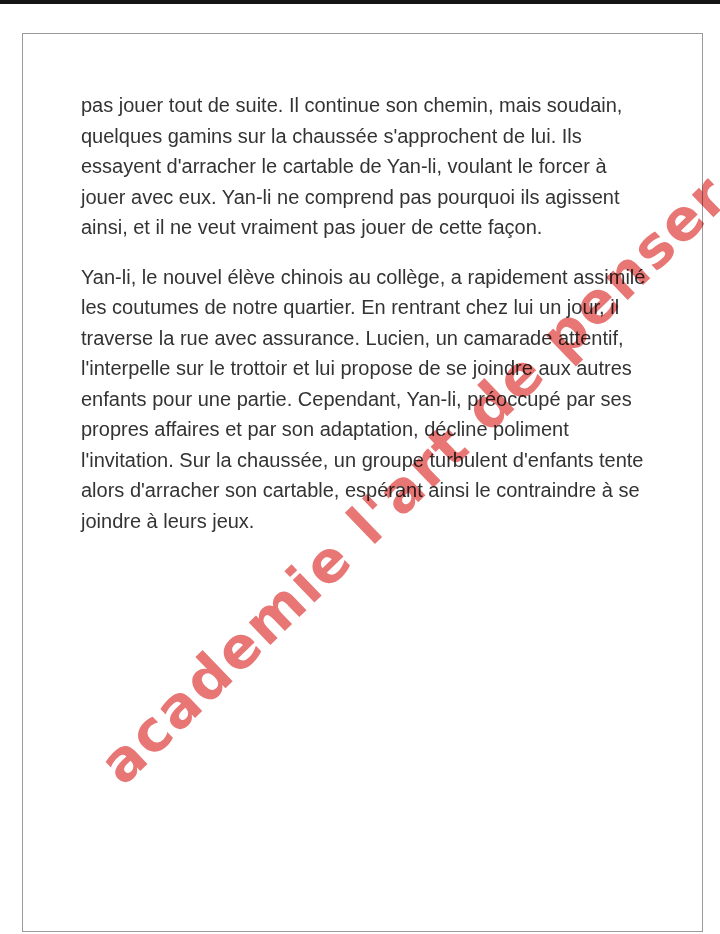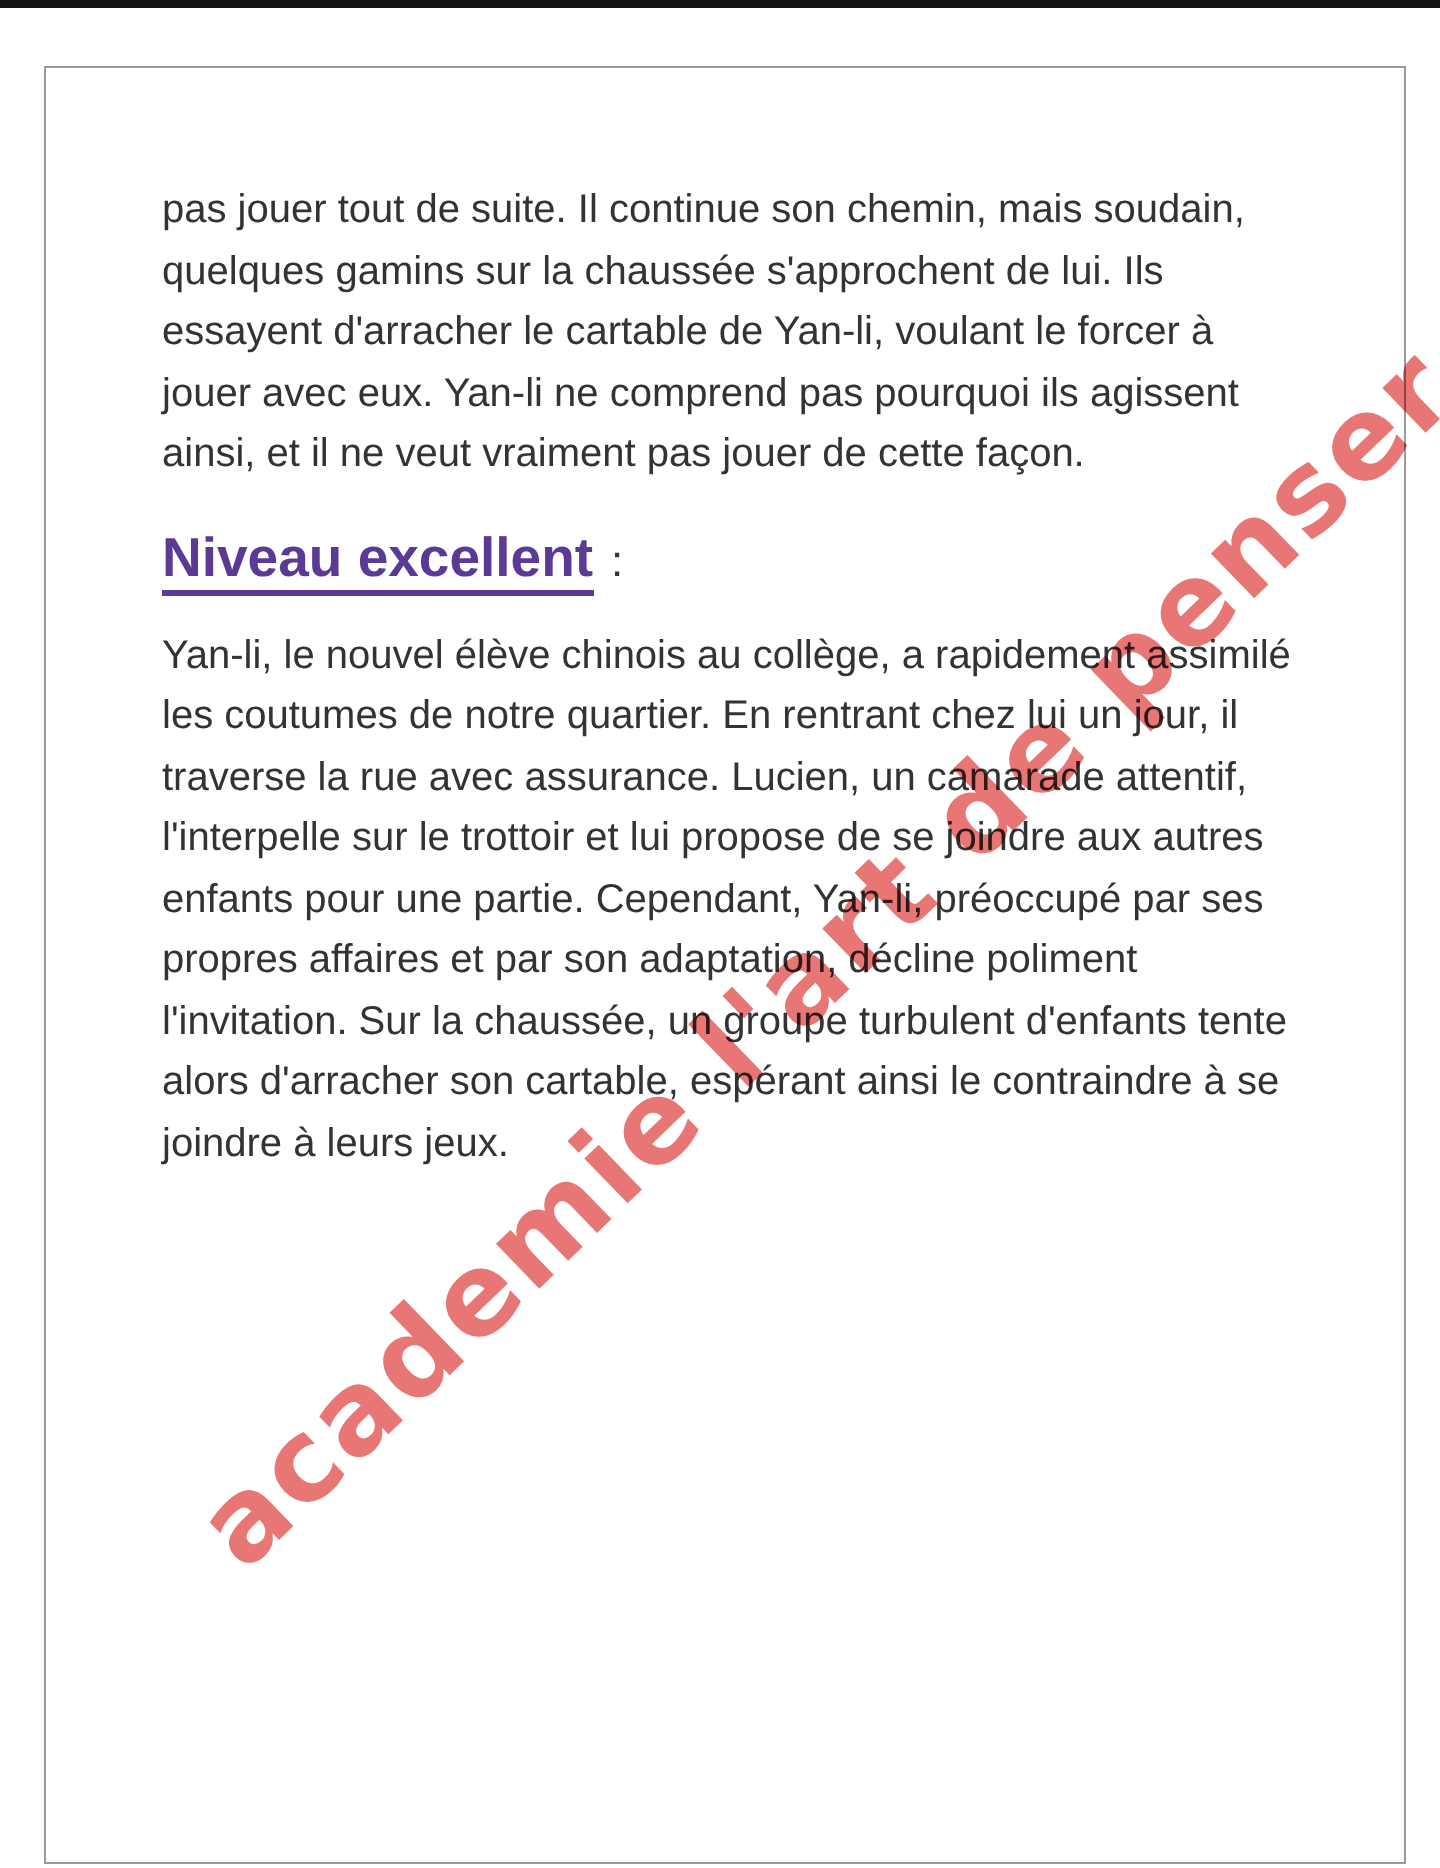--- a/index.html
+++ b/index.html
@@ -82,23 +82,20 @@
 <body>
 
 <div class="screen">
   <div class="top-bar"></div>
 
   <div class="page-frame">
     <div class="page-content" style="color: rgb(51, 51, 51);">
 
       <p>pas jouer tout de suite. Il continue son chemin, mais soudain, quelques gamins sur la chaussée s'approchent de lui. Ils essayent d'arracher le cartable de Yan-li, voulant le forcer à jouer avec eux. Yan-li ne comprend pas pourquoi ils agissent ainsi, et il ne veut vraiment pas jouer de cette façon.</p>
 
-      <h2 class="section-heading" style="color: rgb(91, 58, 150);">
-        <span class="heading-text">Niveau excellent</span><span class="heading-colon">:</span>
-      </h2>
 
       <p>Yan-li, le nouvel élève chinois au collège, a rapidement assimilé les coutumes de notre quartier. En rentrant chez lui un jour, il traverse la rue avec assurance. Lucien, un camarade attentif, l'interpelle sur le trottoir et lui propose de se joindre aux autres enfants pour une partie. Cependant, Yan-li, préoccupé par ses propres affaires et par son adaptation, décline poliment l'invitation. Sur la chaussée, un groupe turbulent d'enfants tente alors d'arracher son cartable, espérant ainsi le contraindre à se joindre à leurs jeux.</p>
 
     </div>
 
     <div class="watermark" style="color: rgb(226, 88, 86);">academie l'art de penser</div>
   </div>
 </div>
 
 </body></html>

